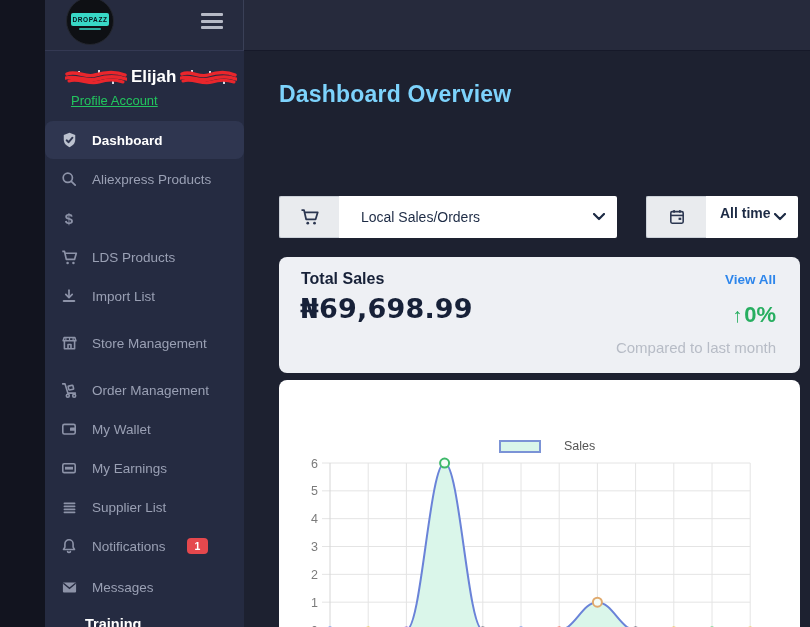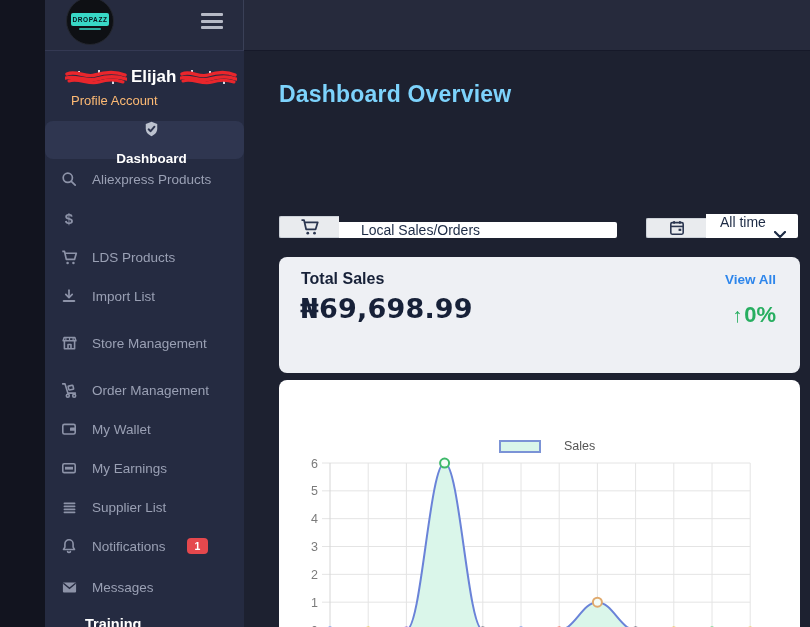--- a/index.html
+++ b/index.html
@@ -18,43 +18,43 @@
   .logo-band { width:38px; height:13px; background:#38d8c6; border-radius:2px; color:#07131a;
                font-size:6.5px; font-weight:bold; letter-spacing:.6px; text-align:center; line-height:13px; }
   .logo-sub { width:22px; height:2px; background:#2ba99c; margin-top:2px; border-radius:1px; }
   .hamburger { position:absolute; left:156px; top:13px; width:22px; cursor:pointer; }
   .hamburger span { display:block; height:3px; background:#b6bac6; border-radius:1px; margin-bottom:3.5px; }
 
   
   .sidebar { position:absolute; left:0; top:51px; width:199px; height:576px; background:#252b41; }
   .profile-name { position:absolute; top:16px; left:20px; display:flex; align-items:center; gap:4px;
                   color:#fff; font-size:17px; font-weight:bold; }
-  .profile-account { position:absolute; top:42px; left:26px; color:#fdba74; font-size:13px; }
+  .profile-account { position:absolute; top:42px; left:26px; color:#22c55e; font-size:13px;text-decoration:underline; }
   .nav-item { position:absolute; left:0; width:199px; height:38px; display:flex; align-items:center;
               padding-left:14px; gap:13px; color:#9aa0b4; font-size:13.5px; cursor:pointer; }
-  .nav-item.active { background:#2f3650; border-radius:8px; color:#fff; font-weight:bold;flex-direction:column; }
+  .nav-item.active { background:#2f3650; border-radius:8px; color:#fff; font-weight:bold; }
   .nav-item.section-label { color:#fff; font-weight:bold; font-size:14.5px; padding-left:40px; }
   .icon-slot { width:20px; display:flex; justify-content:center; align-items:center; }
   .badge { background:#e5484d; color:#fff; font-size:10.5px; font-weight:bold; padding:3px 8px;
            border-radius:4px; margin-left:8px; line-height:1; }
 
   
   .main { position:absolute; left:199px; top:51px; width:611px; height:576px; }
   .page-title { position:absolute; left:35px; top:30px; font-size:23px; font-weight:bold; color:#7dd3fc; letter-spacing:.2px; }
 
-  .filter { position:absolute; top:145px; height:42px; display:flex;align-items:flex-end; }
+  .filter { position:absolute; top:145px; height:42px; display:flex; }
   .filter-sales { left:35px; width:338px; }
   .filter-time  { left:402px; width:152px; }
   .prefix { width:60px; background:#e9ebee; border:1px solid #cdd2d9; border-right:none;
             display:flex; align-items:center; justify-content:center; border-radius:2px 0 0 2px; }
   .selectbox { flex:1; background:#fff; display:flex; align-items:center; position:relative;
                color:#1d2b45; font-size:14px; font-weight:500; border-radius:0 2px 2px 0;
                white-space:nowrap; overflow:hidden; cursor:pointer; }
   .filter-sales .selectbox { padding:0 30px 0 22px; }
-  .filter-time  .selectbox { padding:0 24px 8px 14px; }
+  .filter-time  .selectbox { padding:0 24px 8px 14px;font-weight:bold; }
   .chev { position:absolute; right:12px; top:17px; }
 
   .sales-card { position:absolute; left:35px; top:206px; width:521px; height:116px; background:#eef0f4; border-radius:8px; }
   .ts-title  { position:absolute; left:22px; top:13px; font-size:16px; font-weight:bold; color:#172138; }
   .view-all  { position:absolute; right:24px; top:15px; color:#2e86eb; font-size:13.5px; font-weight:bold; cursor:pointer; }
   .amount    { position:absolute; left:21px; top:36px; font-size:27px; font-weight:bold; color:#172138;
                font-family:"DejaVu Sans","Liberation Sans",sans-serif; letter-spacing:.2px; }
   .trend     { position:absolute; right:24px; top:45px; color:#27ae60; font-size:22px; font-weight:600; }
   .trend .arrow { font-weight:400; font-size:20px; margin-right:2px; }
   .compare   { position:absolute; right:24px; top:82px; color:#b7bcc6; font-size:15px; }
@@ -272,20 +272,21 @@
       </div>
     </div>
 
     <div class="sales-card">
       <div class="ts-title">Total Sales</div>
       <div class="view-all">View All</div>
       <div class="amount">₦69,698.99</div>
       <div class="trend">
         <span class="arrow">↑</span><span>0%</span>
       </div>
+      <div class="compare">Compared to last month</div>
     </div>
 
     <div class="chart-card">
       <div class="legend">
         <span class="legend-swatch"></span>
         <span class="legend-label">Sales</span>
       </div>
       <svg id="sales-chart" width="521" height="300">
           <line x1="43" y1="83.02000000000001" x2="471.20000000000005" y2="83.02000000000001" stroke="#e4e4e4" stroke-width="1"></line>
           <text x="39" y="87.52000000000001" text-anchor="end" fill="#7b7b7b" font-size="12.5" font-family="&quot;Liberation Sans&quot;,sans-serif">6</text>

